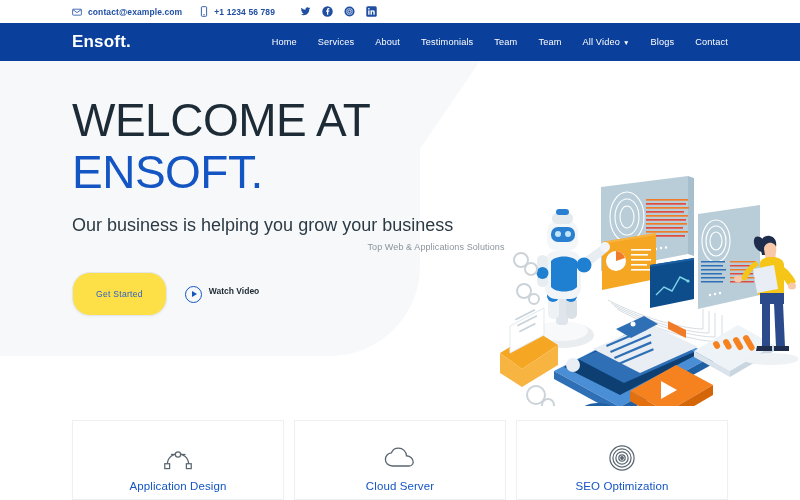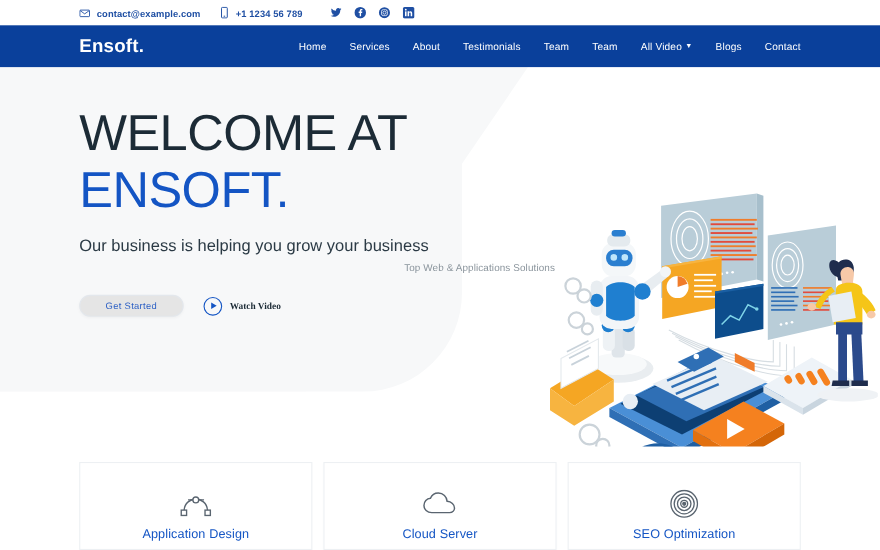--- a/index.html
+++ b/index.html
@@ -56,32 +56,32 @@
   }
   .hero-inner {
     position:relative; z-index:5; padding-left:72px; padding-top:33px;
   }
   .h1 {
     font-size:46px; line-height:52px; font-weight:300;
     color:#1c2b36; letter-spacing:-0.5px;
   }
   .h1 .accent { color:#1455c4; }
   .sub {
-    margin-top:17px; font-size:15px; color:#2b3a45; font-weight:400;
+    margin-top:17px; font-size:18px; color:#2b3a45; font-weight:400;
   }
   .subsmall {
     margin-top:6px; font-size:9px; color:#8a949c; letter-spacing:.1px;text-align:center;
   }
   .cta-row { margin-top:20px; display:flex; align-items:center; gap:18px; }
   .btn-start {
-    background:#e5e5e5; border:1px solid #e3e7ec; border-radius:18px;
-    padding:4px 23px; font-size:8.5px; color:#2b5fc4; letter-spacing:.3px;
+    background:#fde047; border:1px solid #e3e7ec; border-radius:18px;
+    padding:16px 23px; font-size:8.5px; color:#2b5fc4; letter-spacing:.3px;
     cursor:pointer; box-shadow:0 1px 3px rgba(0,0,0,.04);
   }
-  .watch { display:flex; align-items:center; gap:7px; cursor:pointer;font-family:Liberation Serif, serif; }
+  .watch { display:flex; align-items:flex-start; gap:7px; cursor:pointer; }
   .play-circle {
     width:17px; height:17px; border-radius:50%;
     border:1.6px solid #1455c4; display:flex;
     align-items:center; justify-content:center;
   }
   .play-tri {
     width:0; height:0; border-left:5px solid #1455c4;
     border-top:3.2px solid transparent; border-bottom:3.2px solid transparent;
     margin-left:1.5px;
   }

